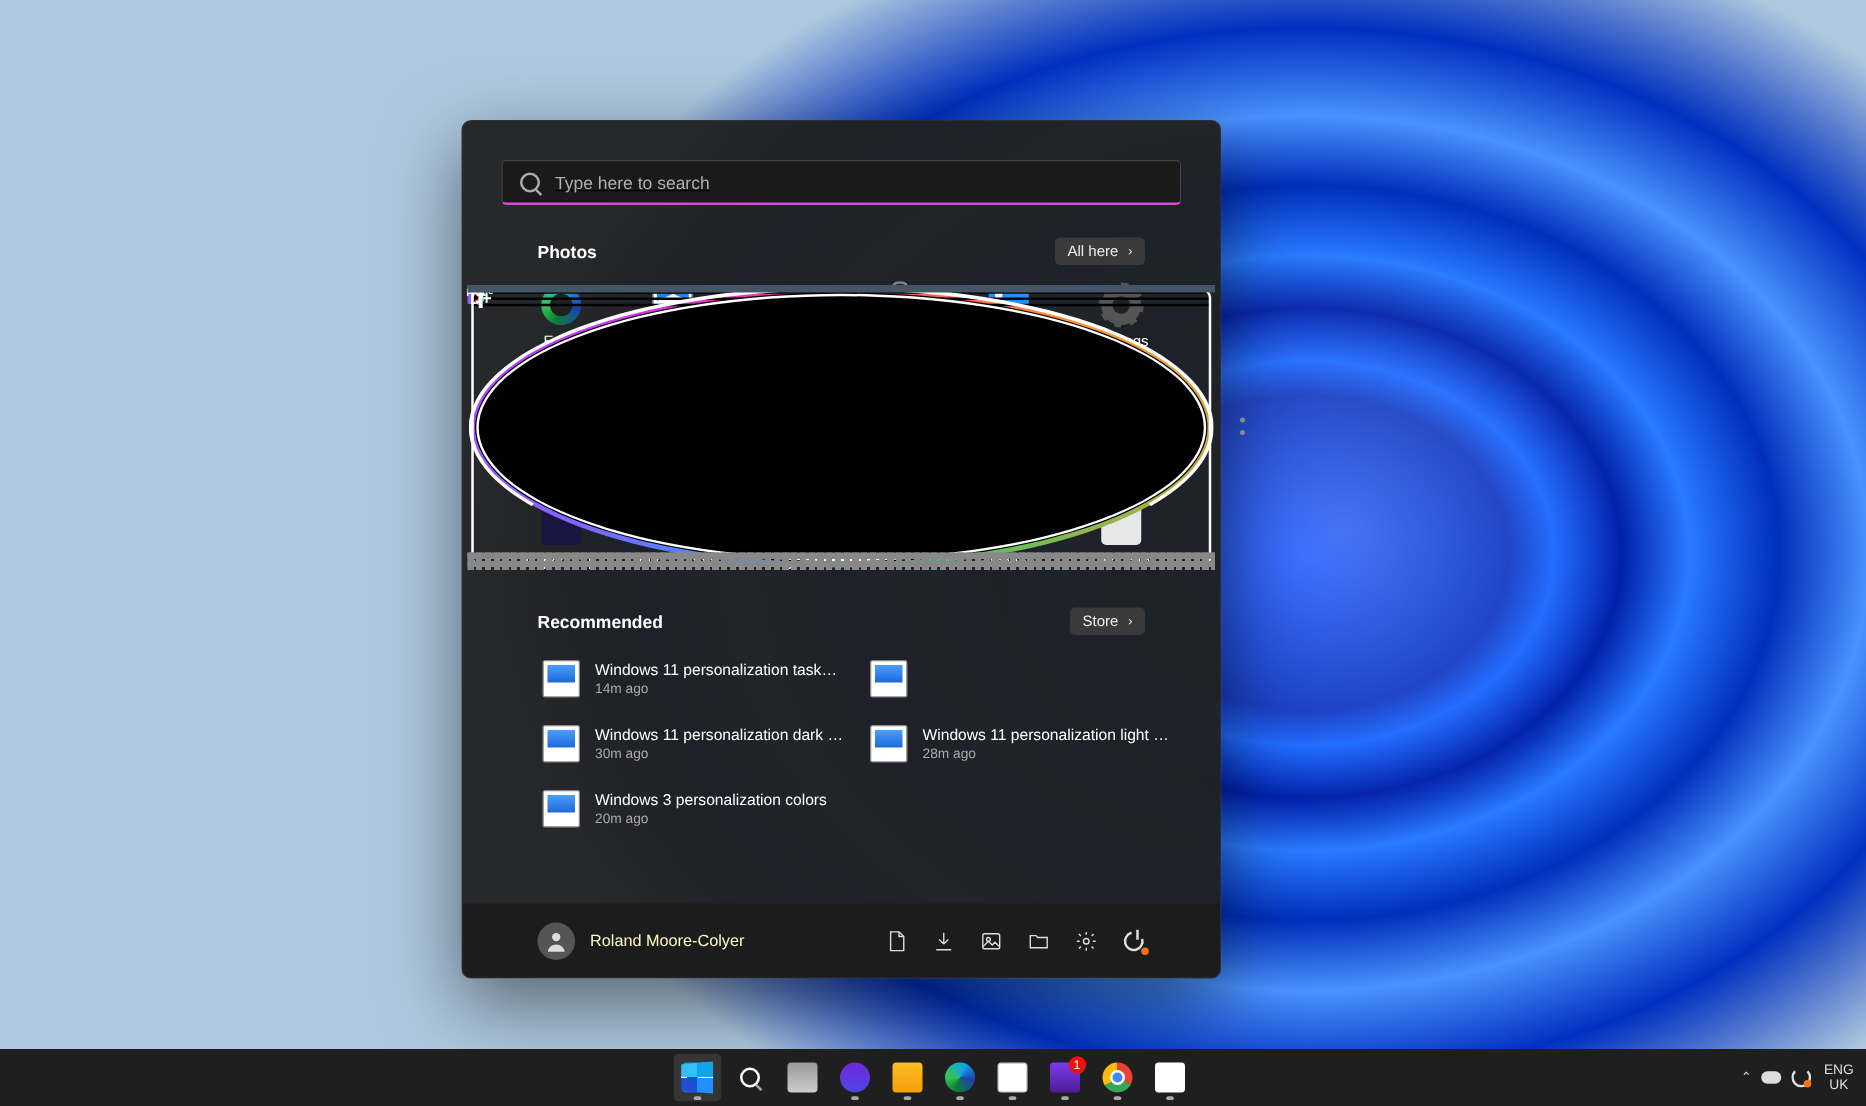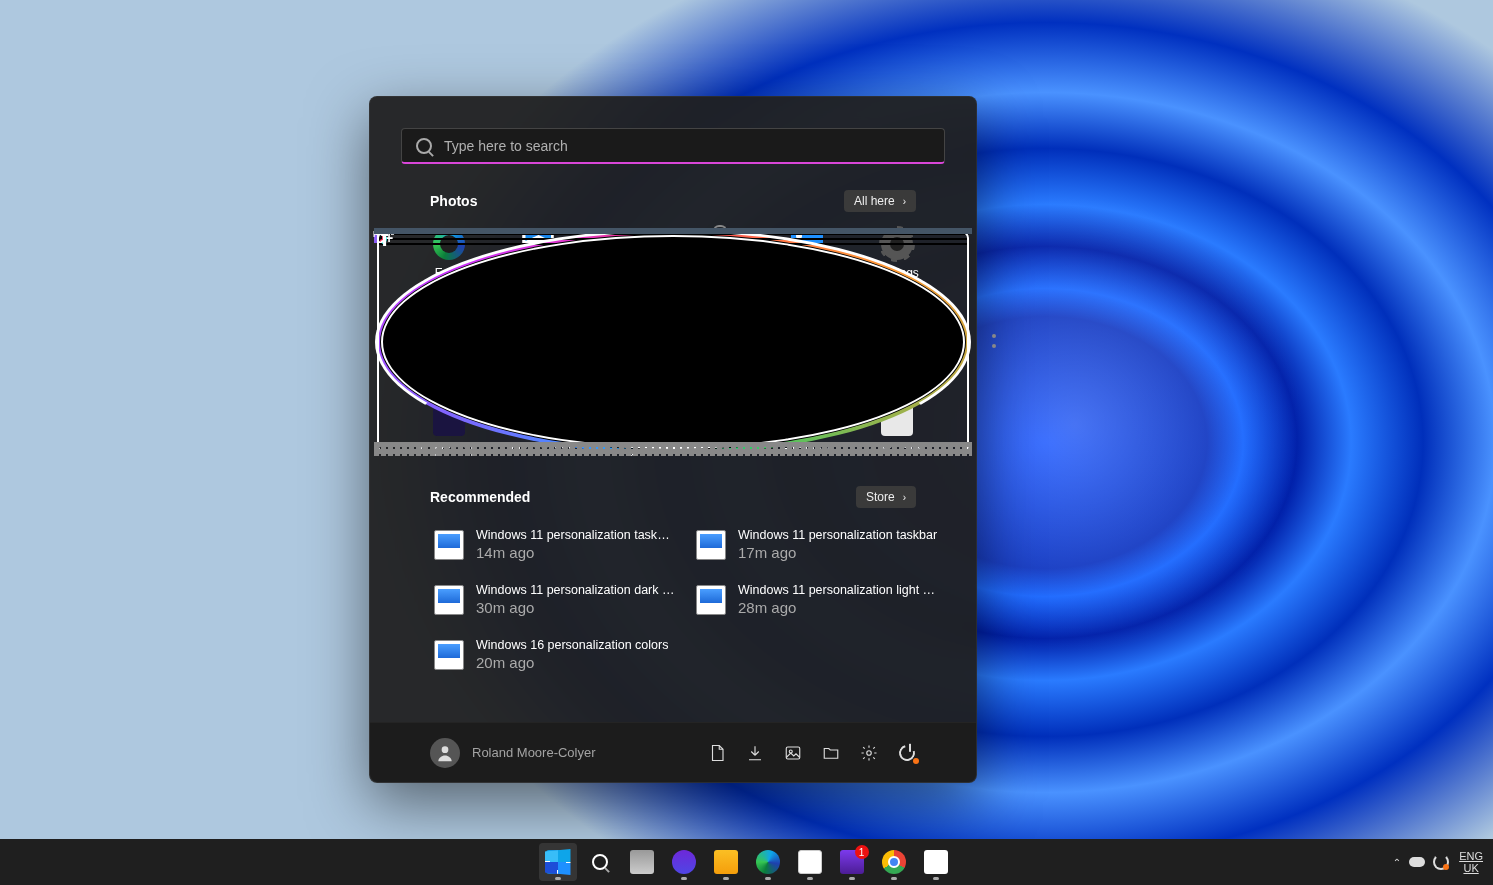--- a/index.html
+++ b/index.html
@@ -12,21 +12,21 @@
   position: absolute; left: 369px; top: 96px; width: 608px; height: 687px;
   background: rgba(32,32,32,0.95); backdrop-filter: blur(20px);
   border-radius: 8px; box-shadow: 0 20px 60px rgba(0,0,0,0.5);
   border: 1px solid rgba(255,255,255,0.05);
   display: flex; flex-direction: column;
 }
 
 .search-wrap { padding: 31px 31px 0; }
 .search-box {
   background: #1a1a1a; border: 1px solid #444; border-bottom: 2px solid #d946d9;
-  border-radius: 4px; height: 36px; display: flex; align-items: center; padding: 0 14px;
+  border-radius: 4px; height: 36px; display: flex; align-items: center; padding: 0 14px; text-decoration: underline;
 }
 .search-box input { background: transparent; border: none; outline: none; color: #ccc; font-size: 14px; margin-left: 12px; flex:1; }
 .search-box input::placeholder { color: #b0b0b0; }
 .search-ico { width: 16px; height: 16px; border: 2px solid #aaa; border-radius: 50%; position: relative; }
 .search-ico::after { content:""; position:absolute; width:6px; height:2px; background:#aaa; transform: rotate(45deg); bottom:-3px; right:-4px; }
 
 .section-header { display: flex; align-items: center; justify-content: space-between; padding: 26px 60px 12px; }
 .section-header h3 { color: #fff; font-size: 14px; font-weight: 600; }
 .chip { background: #3a3a3a; color: #eee; font-size: 12px; padding: 4px 10px; border-radius: 4px; display:flex; align-items:center; gap:8px; cursor:pointer; }
 .chip .chev { font-size: 10px; }
@@ -37,47 +37,47 @@
 .app-tile { display:flex; flex-direction:column; align-items:center; gap:6px; padding: 4px; border-radius:4px; cursor:pointer; }
 .app-icon { width: 32px; height: 32px; border-radius: 4px; display:flex; align-items:center; justify-content:center; font-size:16px; font-weight:bold; color:#fff; }
 .app-tile span { color:#fff; font-size: 12px; text-align:center; line-height:1.2; max-width: 80px; }
 
 .rec-grid { display:grid; grid-template-columns: 1fr 1fr; column-gap: 12px; row-gap: 14px; padding: 4px 60px 0; }
 .rec-item { display:flex; gap:12px; align-items:center; cursor:pointer; padding:4px; border-radius:4px; }
 .rec-thumb { width:30px; height:30px; background:#fff; border:1px solid #888; border-radius:2px; flex-shrink:0; position:relative; overflow:hidden; }
 .rec-thumb::before { content:""; position:absolute; top:3px; left:3px; right:3px; height:14px; background:linear-gradient(#4a9eff,#1e6ad8); }
 .rec-text { overflow:hidden; }
 .rec-title { color:#fff; font-size:12.5px; white-space:nowrap; overflow:hidden; text-overflow:ellipsis; max-width: 200px; }
-.rec-time { color:#aaa; font-size:15px; margin-top:2px; }
+.rec-time { color:#aaa; font-size:11px; margin-top:2px; }
 
 .sm-footer { margin-top:auto; height:60px; background:#1c1c1c; border-top:1px solid rgba(255,255,255,0.04); border-radius:0 0 8px 8px; display:flex; align-items:center; padding:0 60px; }
 .user { display:flex; align-items:center; gap:12px; cursor:pointer; }
 .avatar { width:30px; height:30px; border-radius:50%; background:#555; display:flex; align-items:center; justify-content:center; }
 .avatar svg { width:20px; height:20px; fill:#ddd; }
-.user span { color:#a3a3a3; font-size:13px; }
+.user span { color:#fef9c3; font-size:13px; }
 .footer-icons { margin-left:auto; display:flex; gap:20px; }
 .footer-icons > div { width:18px; height:18px; cursor:pointer; display:flex; align-items:center; justify-content:center; }
 .footer-icons svg { width:18px; height:18px; stroke:#ddd; fill:none; stroke-width:1.5; }
 .power { width:16px; height:16px; border:2px solid #ddd; border-radius:50%; position:relative; border-top-color:transparent; transform:rotate(30deg);}
 .power::before { content:""; position:absolute; width:2px; height:8px; background:#ddd; top:-4px; left:5px; transform:rotate(-30deg);}
 .power-dot { position:absolute; width:6px; height:6px; background:#f97316; border-radius:50%; bottom:-2px; right:-3px; }
 
 .taskbar { position:absolute; bottom:0; left:0; right:0; height:46px; background:#1f1f1f; display:flex; align-items:center; }
 .task-center { position:absolute; left:50%; transform:translateX(-50%); display:flex; gap:4px; }
 .tb-item { width:38px; height:38px; display:flex; align-items:center; justify-content:center; border-radius:4px; cursor:pointer; position:relative; }
 .tb-item.active { background: rgba(255,255,255,0.1); }
 .tb-item.active::after { content:""; position:absolute; bottom:1px; left:50%; transform:translateX(-50%); width:6px; height:3px; background:#aaa; border-radius:2px; }
 .tb-item.open::after { content:""; position:absolute; bottom:1px; left:50%; transform:translateX(-50%); width:6px; height:3px; background:#aaa; border-radius:2px; }
 .tb-ico { width:24px; height:24px; border-radius:3px; }
 .badge { position:absolute; top:2px; right:2px; width:14px; height:14px; background:#e11; border-radius:50%; color:#fff; font-size:10px; display:flex; align-items:center; justify-content:center; }
 
 .tray { position:absolute; right:10px; display:flex; align-items:center; gap:10px; color:#ddd; font-size:11px; }
 .tray-icons { display:flex; gap:8px; align-items:center; }
 .tray-up { font-size:10px; }
-.lang { text-align:center; line-height:1.1;text-decoration:underline; }
+.lang { text-align:center; line-height:1.1; }
 
 
 .i-edge { background: conic-gradient(from 200deg, #0b7e3b, #36c752 70deg, #0ea5e9 180deg, #1e40af 260deg, #0b7e3b); border-radius:50%; position:relative; }
 .i-edge::after{content:"";position:absolute;inset:7px;background:#202020;border-radius:50%;}
 .i-mail { background: linear-gradient(#fff,#fff); border:1px solid #ccc; position:relative; }
 .i-mail::before { content:""; position:absolute; top:2px; left:2px; right:2px; height:10px; background:linear-gradient(#2563eb,#0ea5e9); clip-path: polygon(0 0,100% 0,100% 100%,50% 40%,0 100%);}
 .i-calendar { background:#2563eb; position:relative; }
 .i-calendar::before { content:"15"; position:absolute; inset:6px 0 0 0; background:#fff; color:#2563eb; font-size:11px; text-align:center; font-weight:bold;}
 .i-store { background:#fff; position:relative; border:1px solid #ccc;}
 .i-store::before { content:""; position:absolute; top:6px; left:5px; width:9px; height:9px; background: conic-gradient(#f25022 0 25%, #7fba00 0 50%, #00a4ef 0 75%, #ffb900 0); }
@@ -240,43 +240,39 @@
   <div class="rec-grid" id="rec-grid">
       <div class="rec-item">
         <div class="rec-thumb"></div>
         <div class="rec-text">
           <div class="rec-title">Windows 11 personalization taskba...</div>
           <div class="rec-time">14m ago</div>
         </div>
       </div>
       <div class="rec-item">
         <div class="rec-thumb"></div>
-        <div class="rec-text">
-          <div class="rec-title">Windows 11 personalization taskbar</div>
-          <div class="rec-time">17m ago</div>
-        </div>
       </div>
       <div class="rec-item">
         <div class="rec-thumb"></div>
         <div class="rec-text">
           <div class="rec-title">Windows 11 personalization dark m...</div>
           <div class="rec-time">30m ago</div>
         </div>
       </div>
       <div class="rec-item">
         <div class="rec-thumb"></div>
         <div class="rec-text">
           <div class="rec-title">Windows 11 personalization light a...</div>
           <div class="rec-time">28m ago</div>
         </div>
       </div>
       <div class="rec-item">
         <div class="rec-thumb"></div>
         <div class="rec-text">
-          <div class="rec-title">Windows 16 personalization colors</div>
+          <div class="rec-title">Windows 3 personalization colors</div>
           <div class="rec-time">20m ago</div>
         </div>
       </div>
     </div>
 
   <div class="sm-footer">
     <div class="user">
       <div class="avatar">
         <svg viewBox="0 0 24 24">
             <circle cx="12" cy="8" r="4"></circle>

